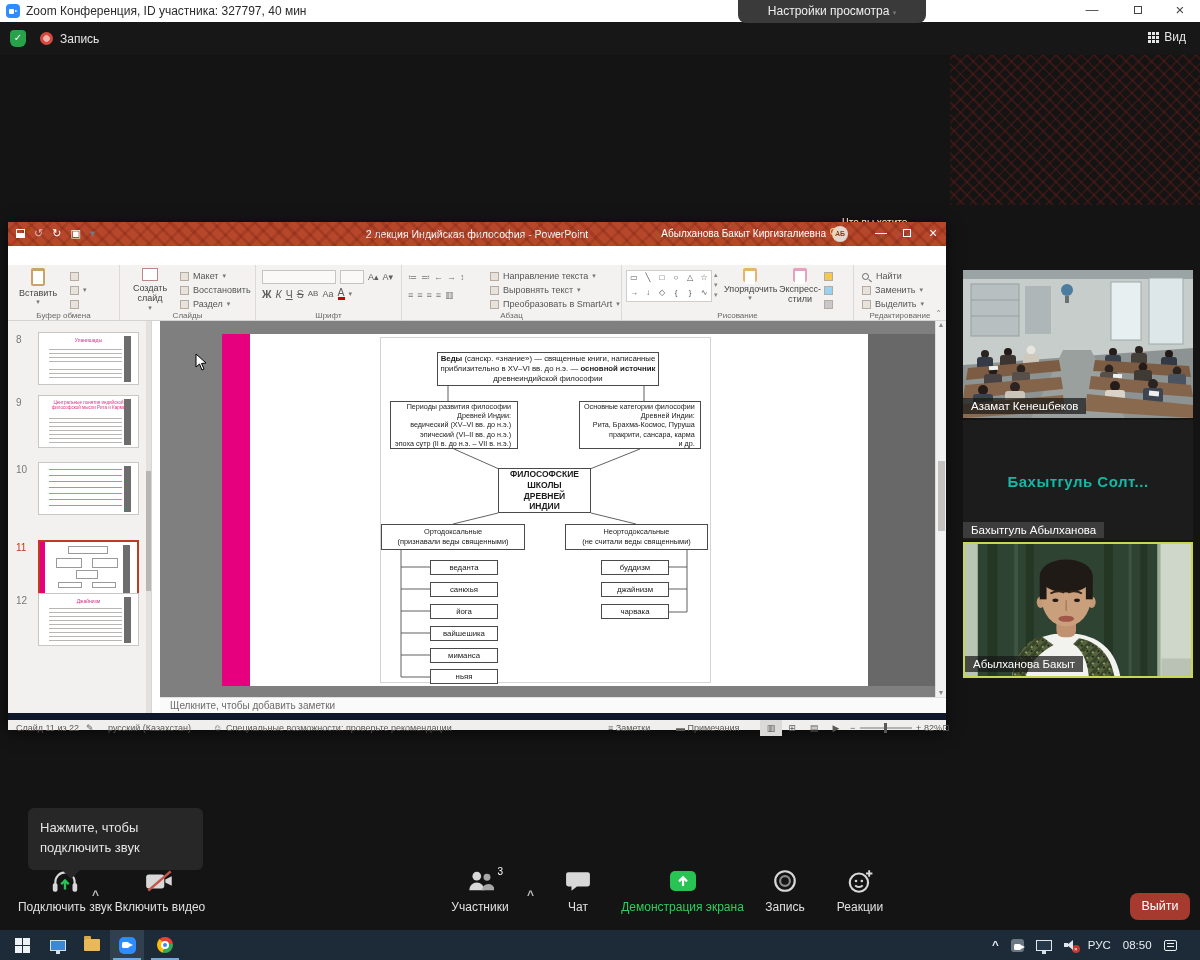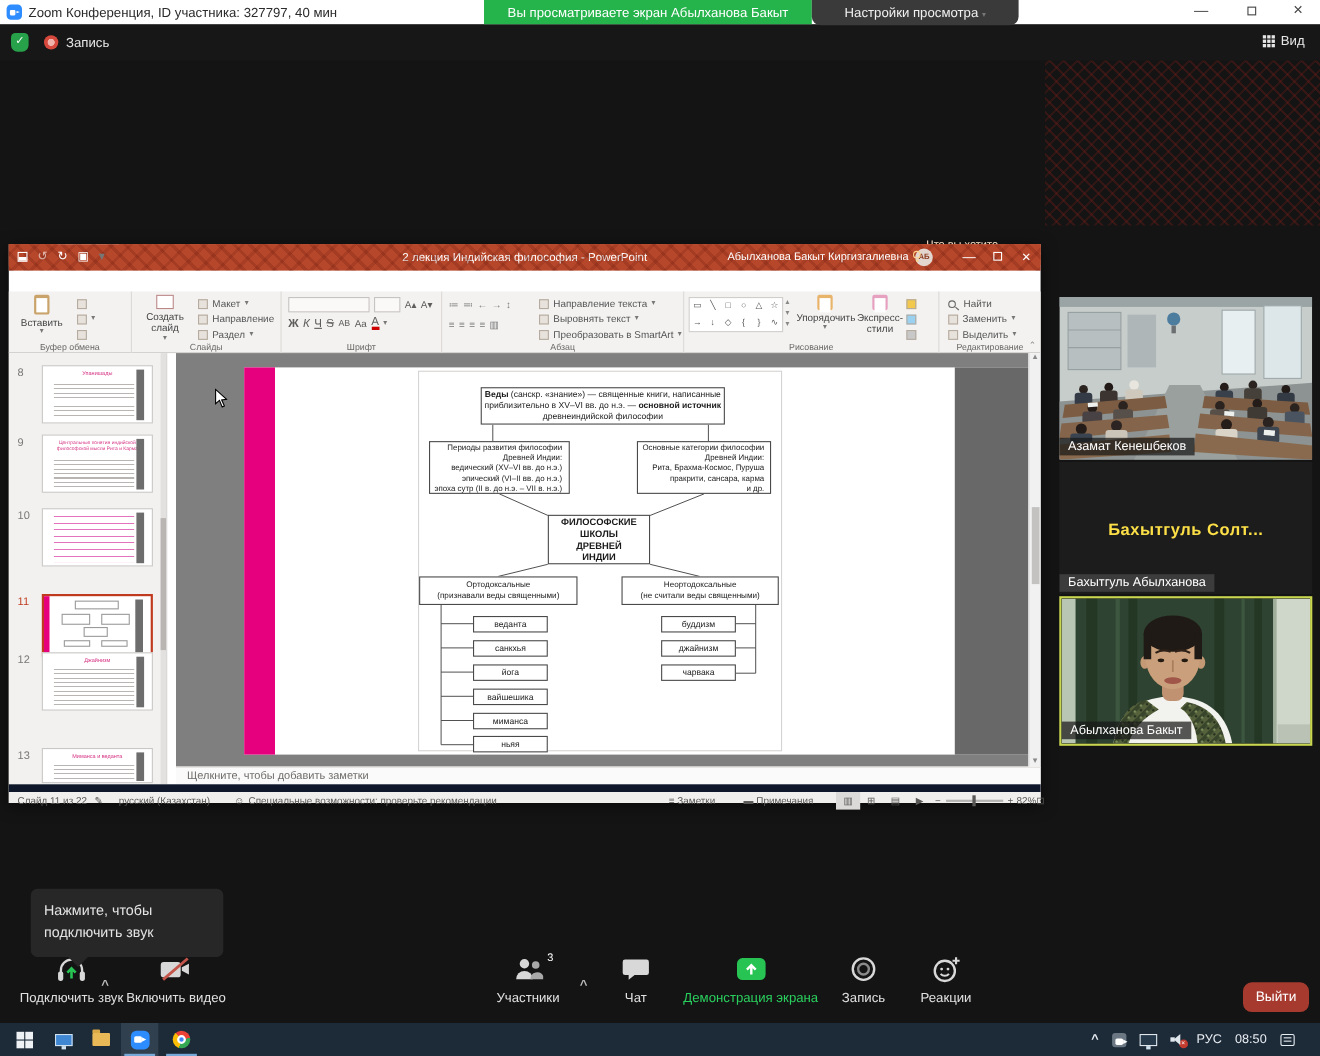--- a/index.html
+++ b/index.html
@@ -120,21 +120,21 @@
                font-size:9px; color:#5a5856; }
   .statusbar .it { position:absolute; top:0; line-height:16px; white-space:nowrap; }
   .vwic { display:inline-block; width:16px; text-align:center; }
   .zoom-slider { position:absolute; top:7px; width:52px; height:2px; background:#b5b3b1; }
   .zoom-knob { position:absolute; left:24px; top:-4px; width:3px; height:10px; background:#5a5856; }
 
   
   .tile { left:963px; width:230px; background:#1e1e1e; overflow:hidden; }
   .tile-label { position:absolute; left:0; bottom:4px; background:rgba(24,24,24,.72); color:#fff;
                 font-size:11.5px; padding:2px 8px; }
-  .tile2-name { position:absolute; left:0; top:44%; width:100%; text-align:center; color:#fde047;
+  .tile2-name { position:absolute; left:0; top:44%; width:100%; text-align:center; color:#14b8a6;
                 font-size:15px; font-weight:bold; letter-spacing:.5px; }
   .tile3 { border:2px solid #c9d64f; }
 
   
   .tooltip { left:28px; top:808px; width:175px; height:62px; background:#272727; border-radius:6px;
              color:#e4e4e4; font-size:13px; line-height:1.55; padding:10px 12px; z-index:30; }
   .tooltip::after { content:""; position:absolute; left:34px; bottom:-9px;
                     border:9px solid transparent; border-top-color:#272727; border-bottom:0; }
 
   
@@ -177,21 +177,20 @@
                      box-shadow:0 3px 0 #e8edf2; }
 </style>
 </head>
 <body>
 
 <div class="screen">
 
   <div class="abs topbar">
     <div class="abs zoom-logo"></div>
     <div class="abs topbar-title">Zoom Конференция, ID участника: 327797, 40 мин</div>
-    <div class="abs share-banner">Вы просматриваете экран Абылханова Бакыт</div>
     <div class="abs view-settings">
       <span>Настройки просмотра</span>
       <span class="caret">▾</span>
     </div>
     <div class="abs win-ctl" style="left:1072px;">—</div>
     <div class="abs win-ctl" style="left:1118px;"><span class="ctl-box"></span></div>
     <div class="abs win-ctl" style="left:1160px;font-size:15px;">×</div>
   </div>
 
   <div class="abs subbar">
@@ -289,21 +288,21 @@
           <div class="caret">▾</div>
         </div>
         <div class="stack" style="left:60px;top:4px;">
           <div class="row">
               <span class="mini-sq"></span>
               <span>Макет</span>
               <span class="caret">▾</span>
             </div>
           <div class="row">
               <span class="mini-sq"></span>
-              <span>Направление</span>
+              <span>Восстановить</span>
             </div>
           <div class="row">
               <span class="mini-sq"></span>
               <span>Раздел</span>
               <span class="caret">▾</span>
             </div>
         </div>
         <div class="rglabel">Слайды</div>
       </div>
 
@@ -472,28 +471,20 @@
           <div class="tbx" style="left:52px;top:40px;width:24px;height:6px;"></div>
           <div class="tgray" style="height:49px;"></div>
         </div>
       </div>
       <div class="thumb" style="top:272px;height:56px;">
         <span class="tnum">12</span>
         <div class="tframe">
             <div class="ttitle">Джайнизм</div>
           <div class="tlines" style="top:14px;height:34px;"></div>
           <div class="tgray"></div>
-          </div>
-      </div>
-      <div class="thumb" style="top:359px;height:40px;">
-        <span class="tnum">13</span>
-        <div class="tframe" style="height:32px;overflow:hidden;">
-            <div class="ttitle">Миманса и веданта</div>
-          <div class="tlines" style="top:14px;height:16px;"></div>
-          <div class="tgray" style="height:26px;"></div>
           </div>
       </div>
       <div class="pane-scroll">
           <div class="pane-thumb" style="top:150px;"></div>
         </div>
     </div>
 
     <div class="abs canvas">
       <div class="slide">
         <div class="slide-pink"></div>

